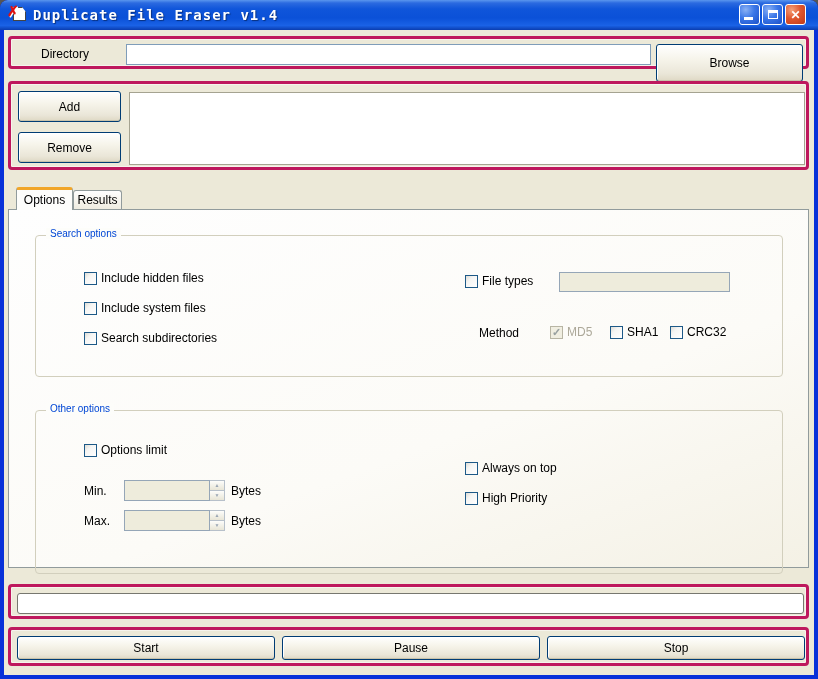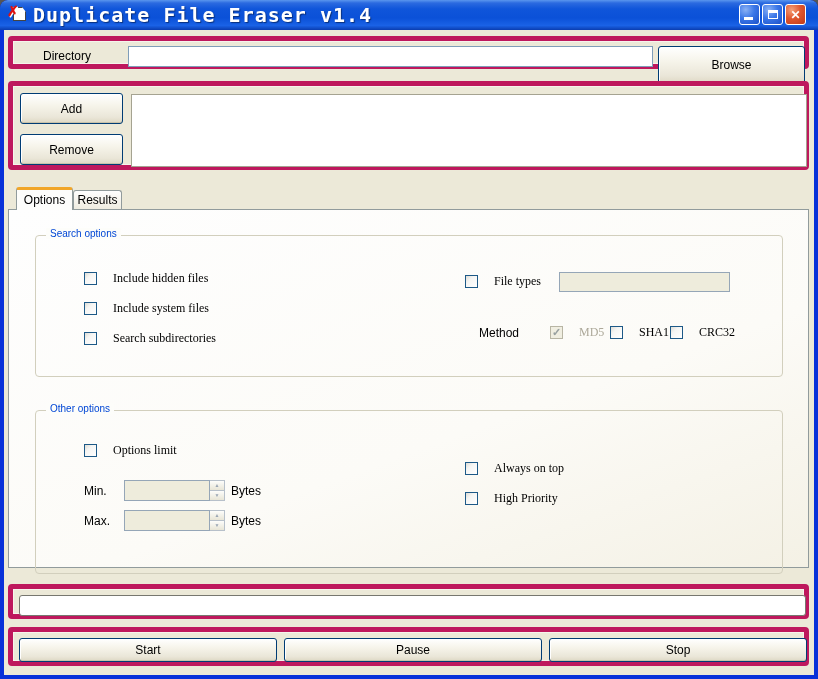--- a/index.html
+++ b/index.html
@@ -24,21 +24,21 @@
     position:absolute; right:1px; top:1px; width:13px; height:14px;
     background:#fff; border:1px solid #444;
     clip-path: polygon(0 0, 70% 0, 100% 35%, 100% 100%, 0 100%);
   }
   .app-icon .red-x {
     position:absolute; left:0; top:-3px; color:#e01010; font-weight:bold;
     font-size:14px; text-shadow: 1px 1px 0 #fff;
   }
   .title-text {
     margin-left:33px; color:#fff; font-family:"DejaVu Sans Mono", monospace;
-    font-weight:bold; font-size:20px; letter-spacing:1px;
+    font-weight:bold; font-size:14px; letter-spacing:1px;
     text-shadow: 1px 1px 1px #08307e;
     text-align: right;
   }
   .winbtn {
     position:absolute; top:4px; width:21px; height:21px; border-radius:3px;
     border:1px solid #fff; display:flex; align-items:center; justify-content:center;
     cursor:default;
   }
   .winbtn.blue { background: radial-gradient(circle at 30% 25%, #8ab1f4 0%, #3b77e8 45%, #1c50c8 100%); }
   .winbtn.red  { background: radial-gradient(circle at 30% 25%, #f5a078 0%, #e0572f 45%, #bf3a18 100%); }
@@ -47,21 +47,21 @@
   .max-glyph { width:10px; height:9px; border:1px solid #fff; border-top:3px solid #fff; }
   .close-glyph { color:#fff; font-weight:bold; font-size:12px; line-height:1; }
 
   
   .client {
     position:absolute; left:4px; top:30px; width:810px; height:645px;
     background:#ece9d8;
   }
   .panel {
     position:absolute; background:#ece9d8;
-    border:5px solid #be185d; border-radius:4px;
+    border:3px solid #be185d; border-radius:4px;
     box-shadow: inset 0 0 0 1px #f6f4ec;
   }
 
   
   .panel-directory { left:4px; top:6px; width:801px; height:33px; }
   .dir-label { position:absolute; left:30px; top:0; height:31px; line-height:31px; }
   .dir-input {
     position:absolute; left:115px; top:5px; width:525px; height:21px;
     border:1px solid #7f9db9; background:#fff; font:12px "Liberation Sans",sans-serif;
     padding:0 4px;
@@ -115,21 +115,21 @@
     color:#0046d5; font-size:10px; background:#fdfdfa;
   }
 
   
   .cb-row { position:absolute; display:flex; align-items:center; height:18px; }
   .xp-cb {
     width:13px; height:13px; flex:0 0 13px;
     border:1px solid #1d5987; background:linear-gradient(135deg,#dedcd5 0%,#f5f5f3 35%,#ffffff 100%);
     display:flex; align-items:center; justify-content:center;
   }
-  .cb-label { margin-left:16px; white-space:nowrap;font-family:Liberation Serif, serif; }
+  .cb-label { margin-left:4px; white-space:nowrap; }
   .xp-cb.disabled {
     border-color:#b8b5a4; background:#f0eee1;
   }
   .xp-cb .check { font-size:11px; line-height:1; color:#98a0a0; font-weight:bold; }
   .lbl-disabled { color:#aca899; }
 
   .static-label { position:absolute; white-space:nowrap; }
 
   .xp-input-disabled {
     border:1px solid #95a6b7; background:#eeecdc;

